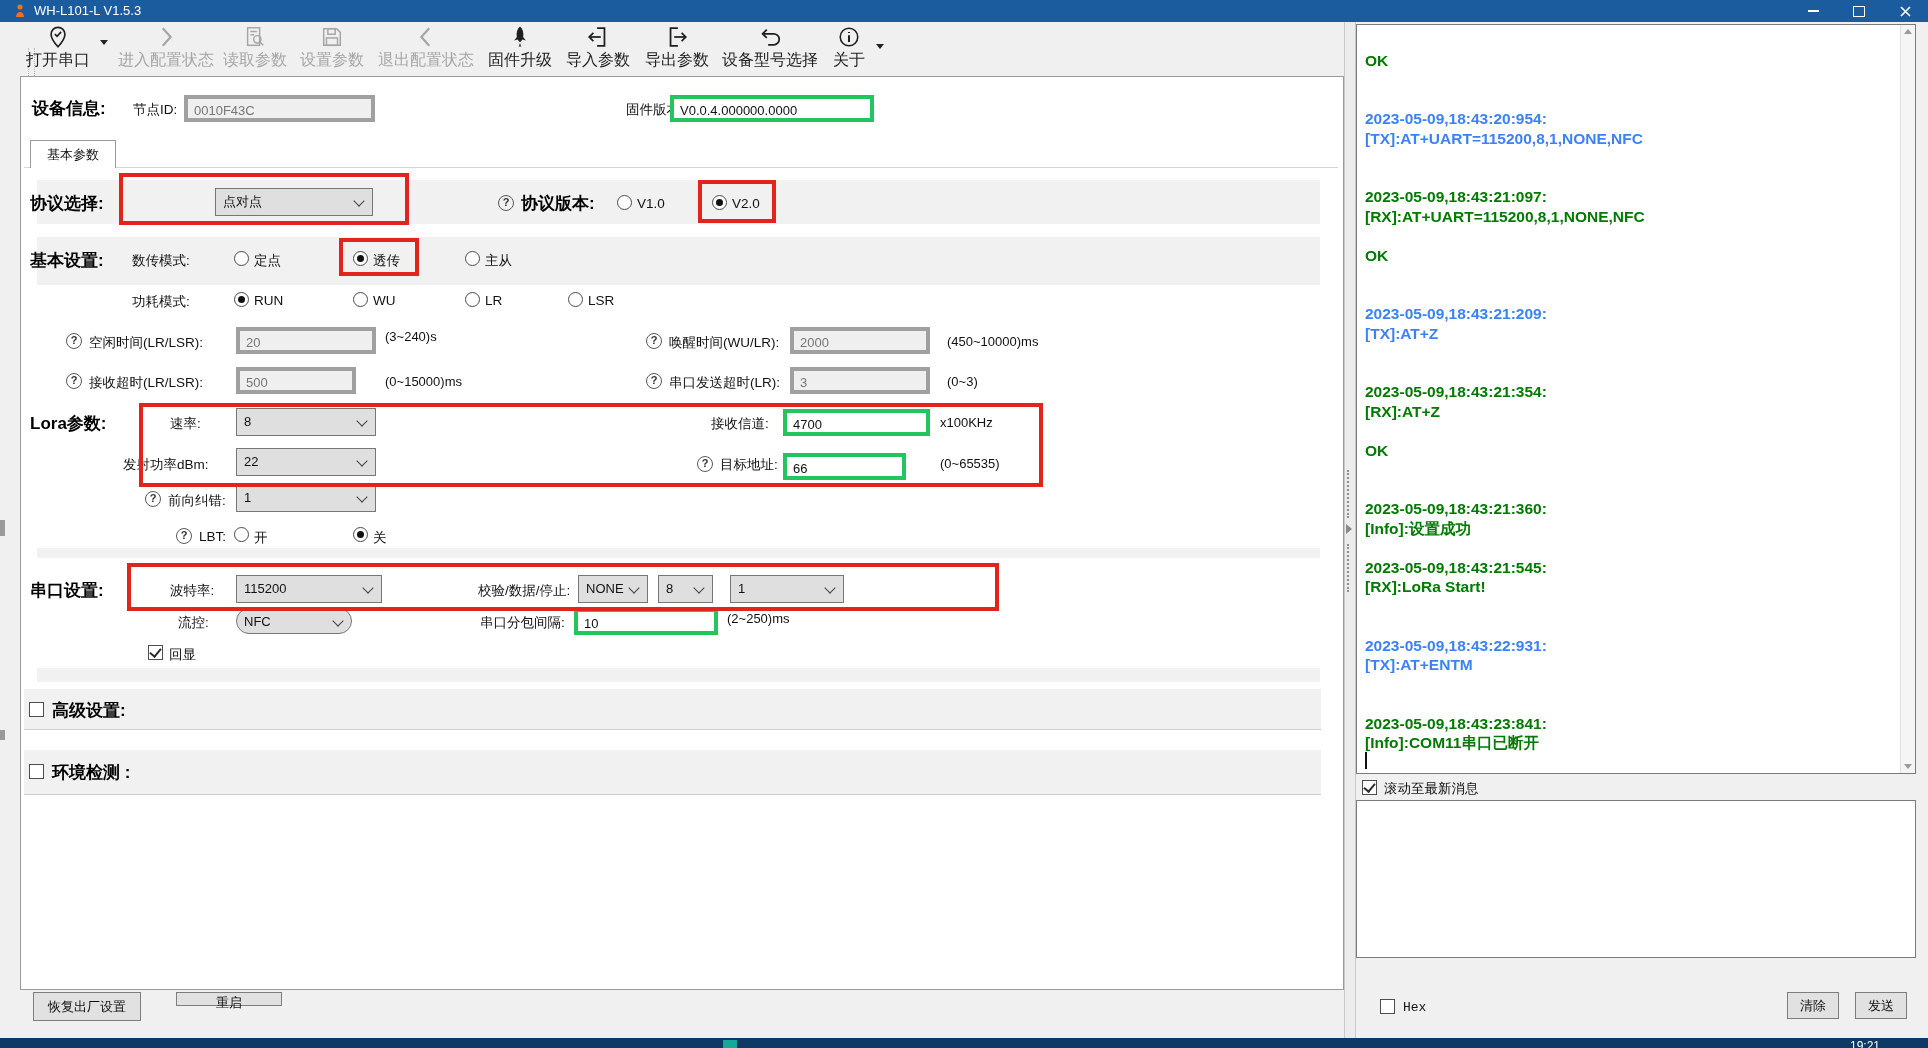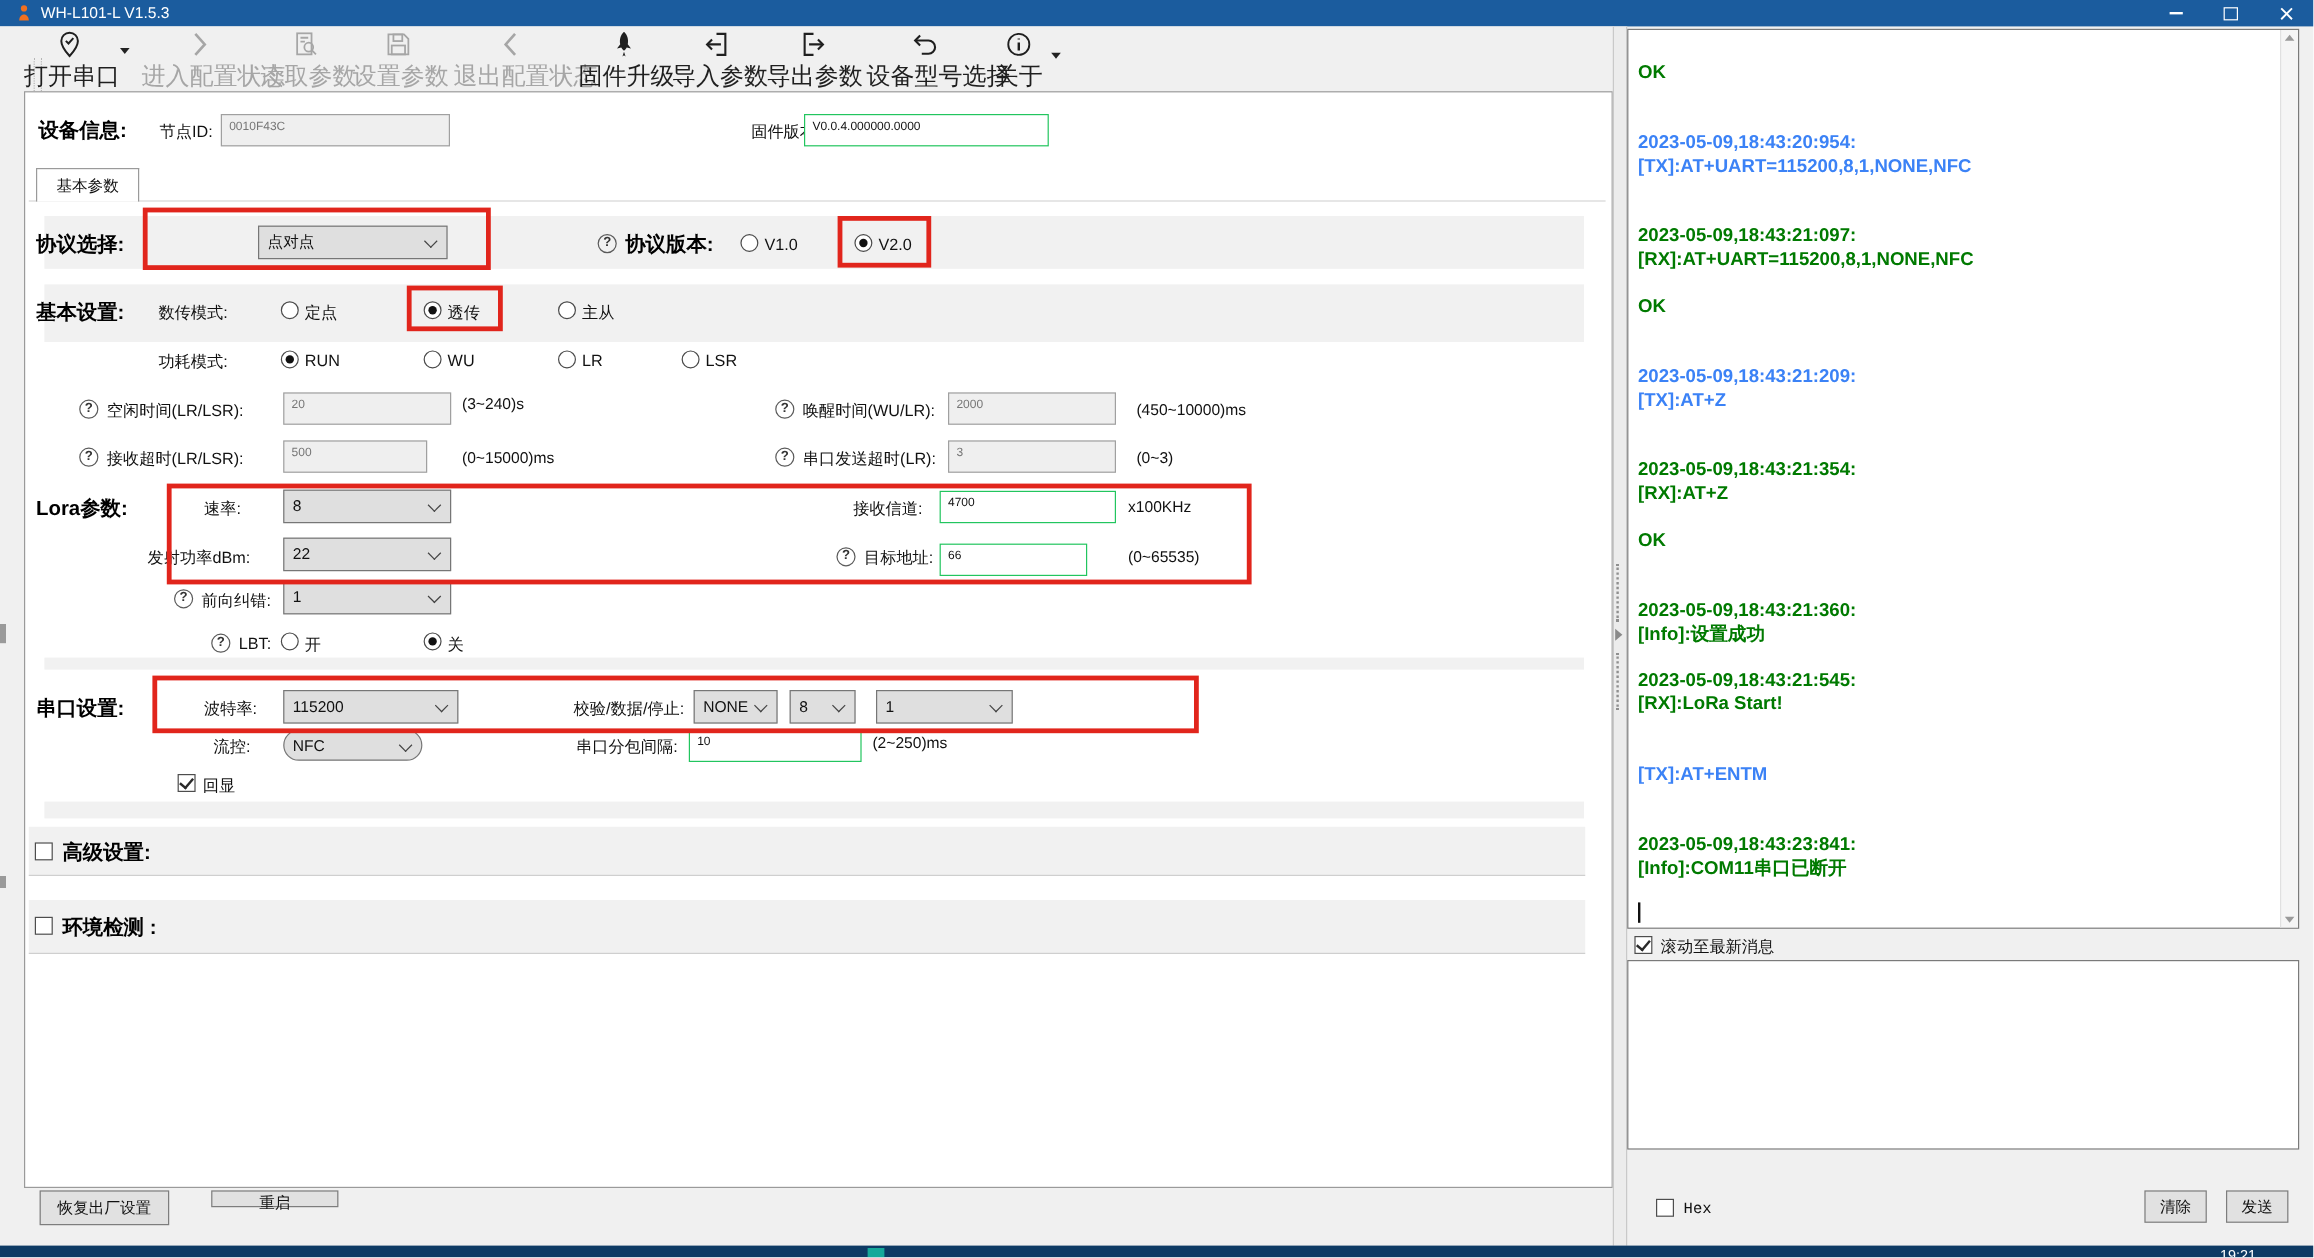--- a/index.html
+++ b/index.html
@@ -13,32 +13,32 @@
   .wbtn{position:absolute;top:0;height:22px;width:46px;display:flex;align-items:center;justify-content:center;}
   .wbtn .bar{width:11px;height:2px;background:#fff;}
   .wbtn .box{width:10px;height:9px;border:1px solid #fff;}
   .wbtn svg{display:block;}
   
   .toolbar{position:absolute;left:0;top:22px;width:1345px;height:50px;background:#f0f0f0;}
   .tgrip{position:absolute;left:28px;top:26px;height:42px;width:5px;border-left:1px dotted #b5b5b5;border-right:1px dotted #b5b5b5;}
   .titem{position:absolute;top:25px;text-align:center;color:#1f1f1f;cursor:default;}
   .titem.disabled{color:#a6a6a6;}
   .titem svg{display:block;margin:0 auto;}
-  .tlabel{display:block;font-size:20px;margin-top:1px;white-space:nowrap;}
+  .tlabel{display:block;font-size:16px;margin-top:1px;white-space:nowrap;}
   .tcaret{position:absolute;width:0;height:0;border-left:4px solid transparent;border-right:4px solid transparent;border-top:5px solid #222;}
   
   .config-panel{position:absolute;left:20px;top:76px;width:1322px;height:912px;background:#fff;border:1px solid #9a9a9a;}
   .band{position:absolute;background:#f1f1f1;}
   .tab{position:absolute;left:30px;top:140px;width:84px;height:27px;background:#fff;border:1px solid #9a9a9a;border-bottom:none;
        font-size:13px;text-align:center;line-height:27px;z-index:3;}
   .tabline{position:absolute;left:24px;top:167px;width:1314px;height:1px;background:#d6d6d6;}
   .sec{position:absolute;font-weight:bold;font-size:17px;color:#000;white-space:nowrap;}
   .flbl{position:absolute;font-size:13.5px;color:#111;white-space:nowrap;}
   .rng{position:absolute;font-size:13px;color:#111;white-space:nowrap;}
-  .tb{position:absolute;height:27px;box-sizing:border-box;border:1px solid #22c55e;background:#fff;font-size:10px;
+  .tb{position:absolute;height:27px;box-sizing:border-box;border:4px solid #22c55e;background:#fff;font-size:13px;
       padding:4px 6px;color:#111;font-family:"Liberation Sans",sans-serif;}
   .tb.dis{background:#efefef;border-color:#a0a0a0;color:#767676;}
   .combo{position:absolute;height:28px;box-sizing:border-box;background:#dfdfdf;border:1px solid #767676;
          font-size:13px;line-height:26px;padding-left:7px;color:#111;white-space:nowrap;overflow:hidden;}
   .combo::after{content:'';position:absolute;right:9px;top:8px;width:7px;height:7px;
          border-right:1.6px solid #444;border-bottom:1.6px solid #444;transform:rotate(45deg);}
   .rd{position:absolute;width:15px;height:15px;border:1px solid #4a4a4a;border-radius:50%;background:#fff;box-sizing:border-box;}
   .rd.on::after{content:'';position:absolute;left:3px;top:3px;width:7px;height:7px;border-radius:50%;background:#111;}
   .cb{position:absolute;width:15px;height:15px;border:1px solid #4d4d4d;background:#fff;box-sizing:border-box;}
   .cb.on::after{content:'';position:absolute;left:3px;top:0px;width:5px;height:9px;
@@ -385,20 +385,21 @@
         <div class="log-line g"></div>
 
         <div class="log-line g">2023-05-09,18:43:21:545:</div>
 
         <div class="log-line g">[RX]:LoRa Start!</div>
 
         <div class="log-line g"></div>
 
         <div class="log-line g"></div>
 
+        <div class="log-line b">2023-05-09,18:43:22:931:</div>
 
         <div class="log-line b">[TX]:AT+ENTM</div>
 
         <div class="log-line g"></div>
 
         <div class="log-line g"></div>
 
         <div class="log-line g">2023-05-09,18:43:23:841:</div>
 
         <div class="log-line g">[Info]:COM11串口已断开</div>

